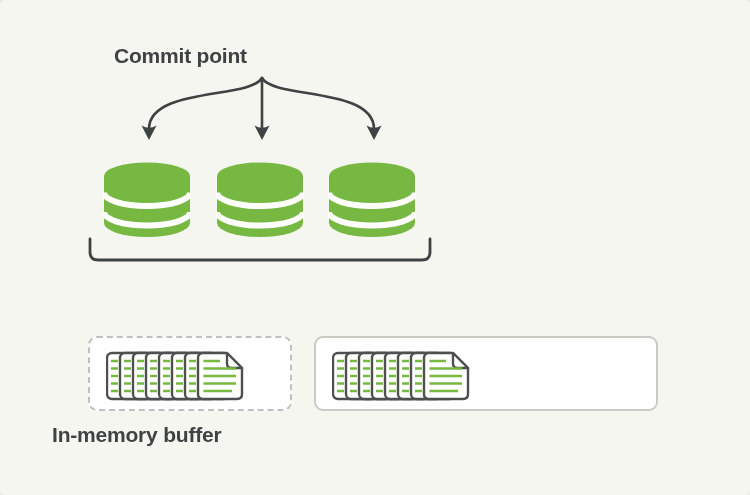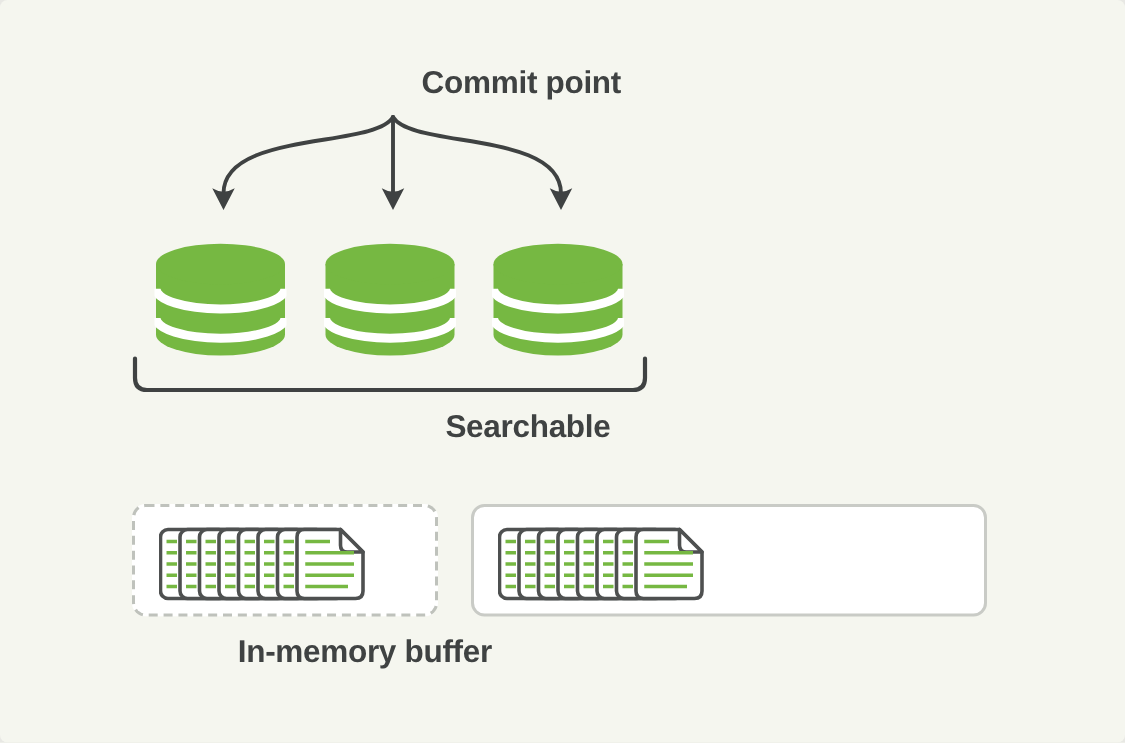--- a/index.html
+++ b/index.html
@@ -3,21 +3,21 @@
 <meta charset="utf-8">
 <style>
   :root{
     --bg:#f5f6ef; --green:#76b842; --dark:#3f4242; --page-stroke:#4e5050;
     --dashed-border:#bfc2bc; --solid-border:#c9cbc6; --box-bg:#ffffff; --cylinder-gap:#ffffff;
   }
   *{margin:0;padding:0;box-sizing:border-box}
   body{background:#e8e8e4;font-family:"Liberation Sans",sans-serif}
   .canvas{position:relative;width:750px;height:495px;background:var(--bg);overflow:hidden;border-radius:5px}
   .abs{position:absolute}
-  .lbl{position:absolute;width:300px;text-align:right;font:700 21px "Liberation Sans",sans-serif;
+  .lbl{position:absolute;width:300px;text-align:left;font:700 21px "Liberation Sans",sans-serif;
        color:var(--dark);letter-spacing:-0.2px;line-height:24px}
   .box{position:absolute;background:var(--box-bg);border-radius:9px}
   .box-dashed{left:88px;top:336px;width:204px;height:75px;border:2px dashed var(--dashed-border)}
   .box-solid{left:314px;top:336px;width:344px;height:75px;border:2px solid var(--solid-border)}
   .stroke-dark{stroke:var(--dark);fill:none;stroke-linecap:round;stroke-linejoin:round}
   .fill-dark{fill:var(--dark)}
   .gfill{fill:var(--green)}
   .gapstroke{stroke:var(--cylinder-gap);fill:none}
   .page{fill:#fff;stroke:var(--page-stroke);stroke-width:2.4;stroke-linejoin:round}
   .pline{stroke:var(--green);stroke-width:2.4;fill:none}
@@ -90,26 +90,25 @@
       <use href="#cyl"></use>
     </svg>
   <svg class="abs" style="left:328px;top:162px" width="88" height="76">
       <use href="#cyl"></use>
     </svg>
 
   <svg class="abs" style="left:86px;top:236px" width="348" height="28" viewBox="0 0 348 28">
     <path class="stroke-dark" stroke-width="2.8" d="M4,3 L4,16 Q4,24 12,24 L336,24 Q344,24 344,16 L344,3"></path>
   </svg>
 
-  <div class="lbl" style="left:107px;top:273px">Searchable</div>
 
   <div class="box box-dashed"></div>
   <svg class="abs" style="left:106px;top:351px" width="140" height="50">
       <use href="#docstack"></use>
     </svg>
-  <div class="lbl" style="left:28px;top:423px">In-memory buffer</div>
+  <div class="lbl" style="left:52px;top:423px">In-memory buffer</div>
 
   <div class="box box-solid"></div>
   <svg class="abs" style="left:332px;top:351px" width="140" height="50">
       <use href="#docstack"></use>
     </svg>
 
 </div>
 
 </body></html>

